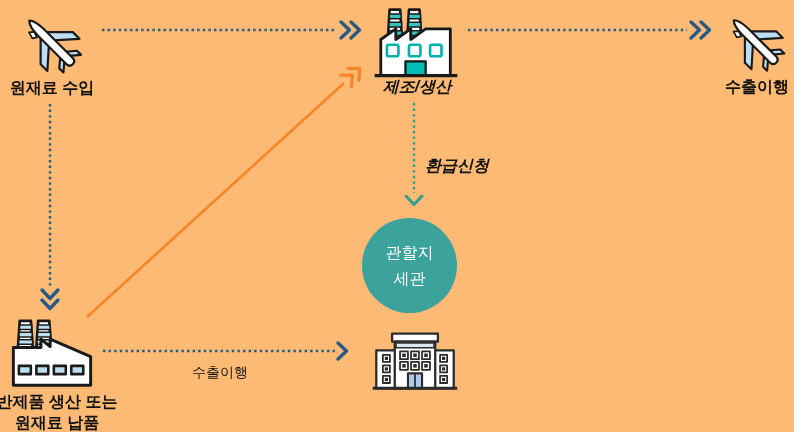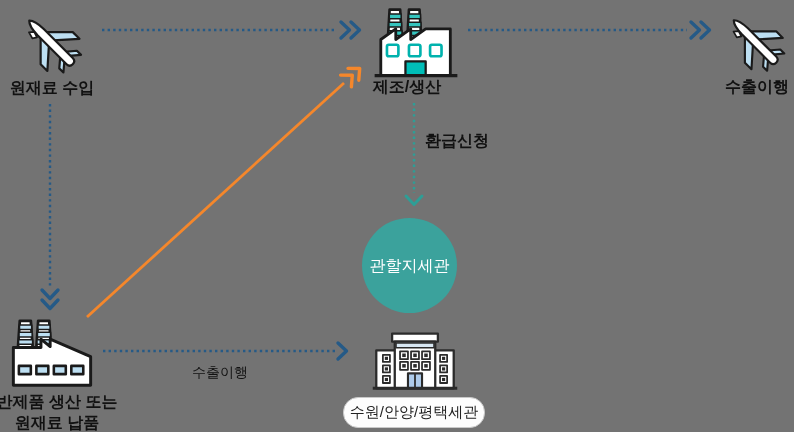--- a/index.html
+++ b/index.html
@@ -1,19 +1,19 @@
 <!DOCTYPE html>
 <html><head>
 <meta charset="utf-8">
 <style>
   html,body{margin:0;padding:0;background:#ffffff;}
   #stage{
     position:relative;
     width:794px;height:432px;
-    background:#737373;
+    background:#fdba74;
     font-family:"Liberation Sans","DejaVu Sans",sans-serif;
     overflow:hidden;
   }
   .node-icon{position:absolute;}
   .lbl{
     position:absolute;
     color:#111111;
     font-weight:700;
     font-size:16px;
     text-align:center;
@@ -29,21 +29,21 @@
     white-space:nowrap;
   }
   .edge-lbl.bold{font-weight:700;font-size:16px;}
   #customs-circle{
     position:absolute;
     left:362px;top:218px;
     width:95px;height:95px;
     border-radius:50%;
     background:#3BA29C;
     color:#ffffff;
-    display:flex;flex-direction:row;
+    display:flex;flex-direction:column;
     align-items:center;justify-content:center;
     font-size:16px;line-height:26px;
     text-align:center;
   }
   #customs-badge{
     position:absolute;
     left:343px;top:397px;
     width:140px;height:29px;
     border:1px solid #c9c9c9;
     border-radius:15px;
@@ -132,37 +132,37 @@
         <rect x="17" y="44" width="13" height="13" rx="2" fill="#ffffff" stroke="#00B2AD" stroke-width="3"></rect>
         <rect x="42" y="44" width="13" height="13" rx="2" fill="#ffffff" stroke="#00B2AD" stroke-width="3"></rect>
         <rect x="66" y="44" width="13" height="13" rx="2" fill="#ffffff" stroke="#00B2AD" stroke-width="3"></rect>
 
         <rect x="38" y="63" width="23" height="16" fill="#00BDB7" stroke-width="2.6"></rect>
 
         <line x1="3" y1="79" x2="97" y2="79" stroke-width="3.6"></line>
       </g>
     </svg>
   </div>
-  <div class="lbl" style="left:347px;top:76px;width:120px;">제조/생산</div>
+  <div class="lbl" style="left:357px;top:76px;width:120px;font-style:italic;">제조/생산</div>
 
   <div class="node-icon" style="left:712px;top:0px;">
     <svg width="86" height="80" viewBox="-5 -8 110 112">
       <g transform="rotate(-135 50 50)" stroke="#1a1a1a" stroke-linejoin="round">
         <polygon points="50,46 26,19 39,19 66,46" fill="#BDDFF2" stroke-width="3"></polygon>
         <polygon points="50,54 26,81 39,81 66,54" fill="#BDDFF2" stroke-width="3"></polygon>
         <polygon points="20,46 9,33 17,33 28,46" fill="#BDDFF2" stroke-width="3"></polygon>
         <polygon points="20,54 9,67 17,67 28,54" fill="#BDDFF2" stroke-width="3"></polygon>
         <path d="M14,44 L70,44 Q87,44.5 92,50 Q87,55.5 70,56 L14,56 Q8,56 8,50 Q8,44 14,44 Z" fill="#ffffff" stroke-width="3"></path>
         <polygon points="72,36 81,38.5 76.5,44 68.5,41.5" fill="#ffffff" stroke-width="2.4"></polygon>
       </g>
     </svg>
   </div>
   <div class="lbl" style="left:697px;top:76px;width:120px;">수출이행</div>
 
-  <div class="edge-lbl bold" style="left:425px;top:131px;">환급신청</div>
+  <div class="edge-lbl bold" style="left:425px;top:156px;font-style:italic;">환급신청</div>
 
   <div id="customs-circle">
     <span>관할지</span>
     <span>세관</span>
   </div>
 
   <div class="node-icon" style="left:371px;top:329px;">
     <svg width="88" height="64" viewBox="0 0 100 72">
       <g stroke="#2b2b2b" stroke-linejoin="round">
         <rect x="6" y="24" width="23" height="43" fill="#ffffff" stroke-width="2.6"></rect>
@@ -199,21 +199,20 @@
             <rect x="80.7" y="55.2" width="3.6" height="3.6" fill="#2b2b2b" stroke="none"></rect>
         </g>
 
         <rect x="42" y="50" width="16" height="17" fill="#AECBEA" stroke-width="2.4"></rect>
         <line x1="50" y1="50" x2="50" y2="67" stroke-width="2"></line>
         <line x1="2" y1="67" x2="98" y2="67" stroke-width="3.4"></line>
       </g>
     </svg>
   </div>
 
-  <div id="customs-badge">수원/안양/평택세관</div>
 
   <div class="node-icon" style="left:6px;top:318px;">
     <svg width="92" height="70" viewBox="0 0 100 76">
       <g stroke="#1a1a1a" stroke-linejoin="round">
 
         <polygon points="15,3 27,3 29,32 13,32" fill="#ffffff" stroke-width="3"></polygon>
         <rect x="14.7" y="7.5" width="13.2" height="5" fill="#BDDFF2" stroke-width="1.6"></rect>
         <rect x="14.2" y="15.5" width="14.2" height="5" fill="#BDDFF2" stroke-width="1.6"></rect>
         <rect x="13.7" y="23.5" width="15.2" height="5" fill="#BDDFF2" stroke-width="1.6"></rect>
         <polygon points="35,3 47,3 49,32 33,32" fill="#ffffff" stroke-width="3"></polygon>

